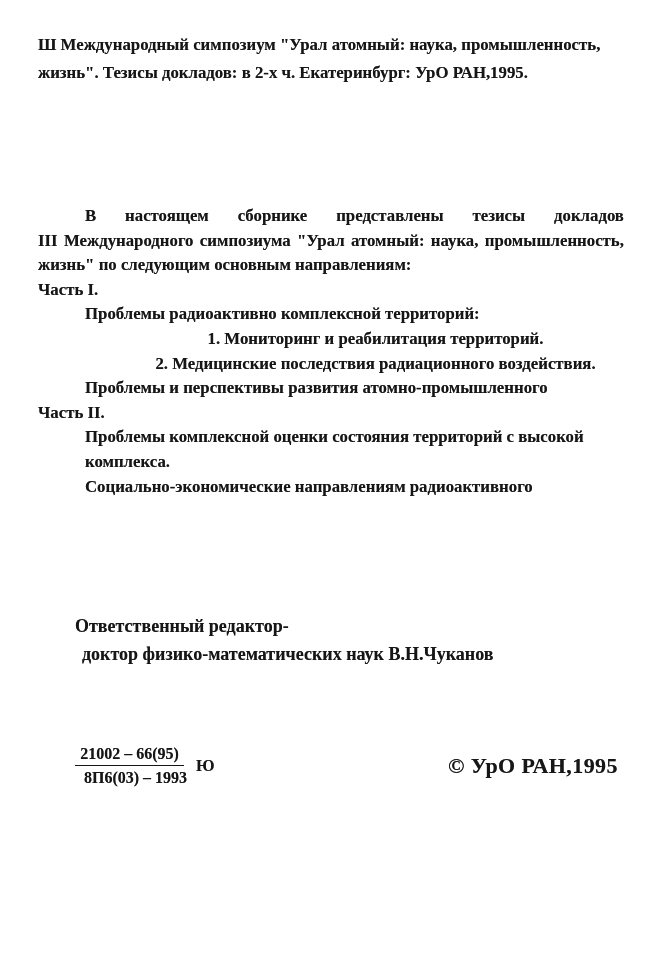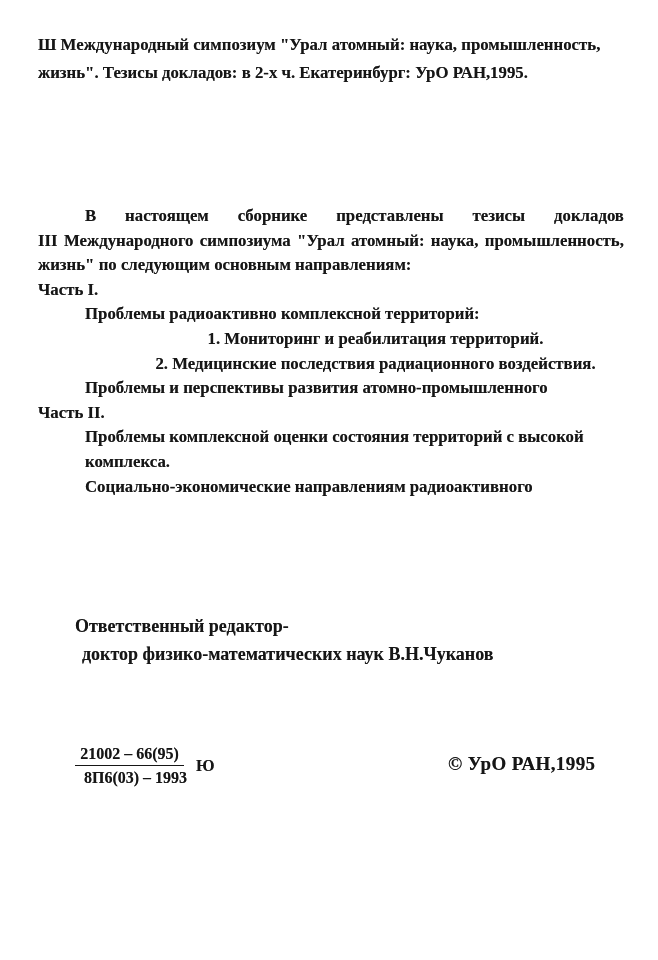--- a/index.html
+++ b/index.html
@@ -35,21 +35,21 @@
   .catalog {
     position:absolute; left:72px; top:744px;
     font-size:16px; line-height:19px; text-align:center;
   }
   .catalog .num { display:inline-block; padding:0 5px 2px 5px; border-bottom:1.7px solid #161616; }
   .catalog .den { padding-top:2px;margin-left:12px; }
   .code-suffix {
     position:absolute; left:196px; top:756px; font-size:16.5px;
   }
   .copyright {
-    position:absolute; left:448px; top:753px; font-size:19px; letter-spacing:0.4px;
+    position:absolute; left:448px; top:753px; font-size:22px; letter-spacing:0.4px;
   }
 </style>
 </head>
 <body>
 
 <div id="page">
 
   <div class="citation">
     <div class="line">Ш Международный симпозиум "Урал атомный: наука, промышленность,</div>
     <div class="line">жизнь". Тезисы докладов: в 2-х ч. Екатеринбург: УрО РАН,1995.</div>

